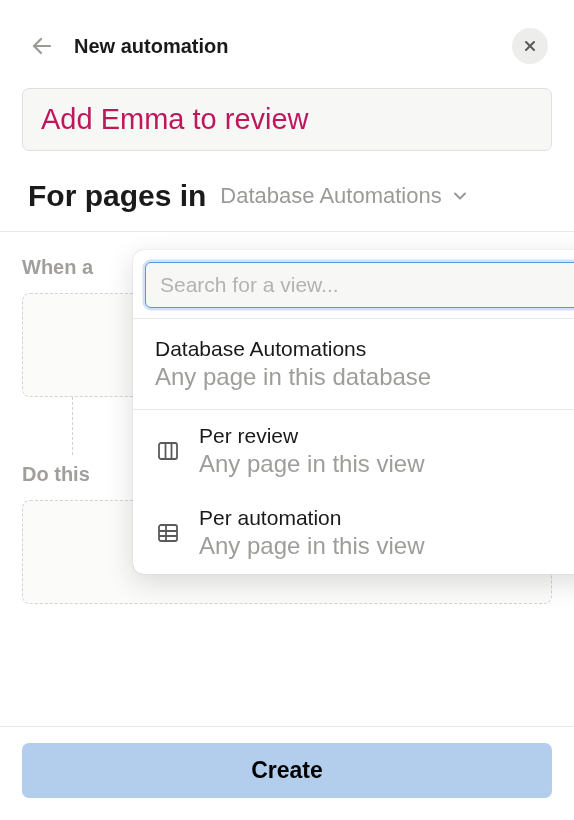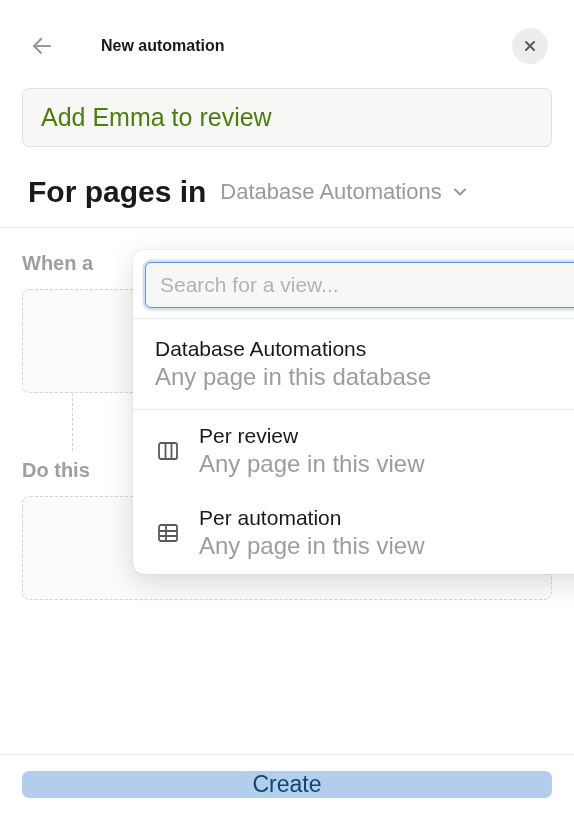--- a/index.html
+++ b/index.html
@@ -24,25 +24,24 @@
     .back-btn {
       width: 28px;
       height: 28px;
       display: flex;
       align-items: center;
       justify-content: center;
       cursor: pointer;
       color: #9a9a97;
     }
     .title {
-      font-size: 16px;
+      font-size: 20px;
       font-weight: 700;
       color: #1a1a1a;
       flex: 1;
-      margin-left: 27px;
     }
     .close-btn {
       width: 36px;
       height: 36px;
       border-radius: 50%;
       background: #ededec;
       display: flex;
       align-items: center;
       justify-content: center;
       cursor: pointer;
@@ -50,22 +49,22 @@
     }
     .name-input-wrap {
       padding: 10px 22px 8px 22px;
     }
     .name-input {
       width: 100%;
       border: 1px solid #e0e0de;
       background: #f7f7f5;
       border-radius: 7px;
       padding: 14px 18px;
-      font-size: 25px;
-      color: #4d7c0f;
+      font-size: 29px;
+      color: #be185d;
       outline: none;
     }
     .for-pages-row {
       display: flex;
       align-items: center;
       padding: 20px 28px 18px 28px;
       gap: 14px;
     }
     .for-pages-label {
       font-size: 30px;
@@ -192,25 +191,26 @@
       bottom: 0;
       left: 0;
       right: 0;
       padding: 16px 22px 22px 22px;
       border-top: 1px solid #e9e9e7;
       background: #ffffff;
     }
     .create-btn {
       width: 100%;
       background: #b3ceec;
-      color: #0c4a6e;
+      color: #000000;
       border: none;
       border-radius: 7px;
+      padding: 14px;
       font-size: 23px;
-      font-weight: 400;
+      font-weight: 700;
       cursor: pointer;
     }
     .opt-with-icon {
       padding: 14px 22px;
     }
   </style>
 </head>
 <body>
 
 <div class="header">

